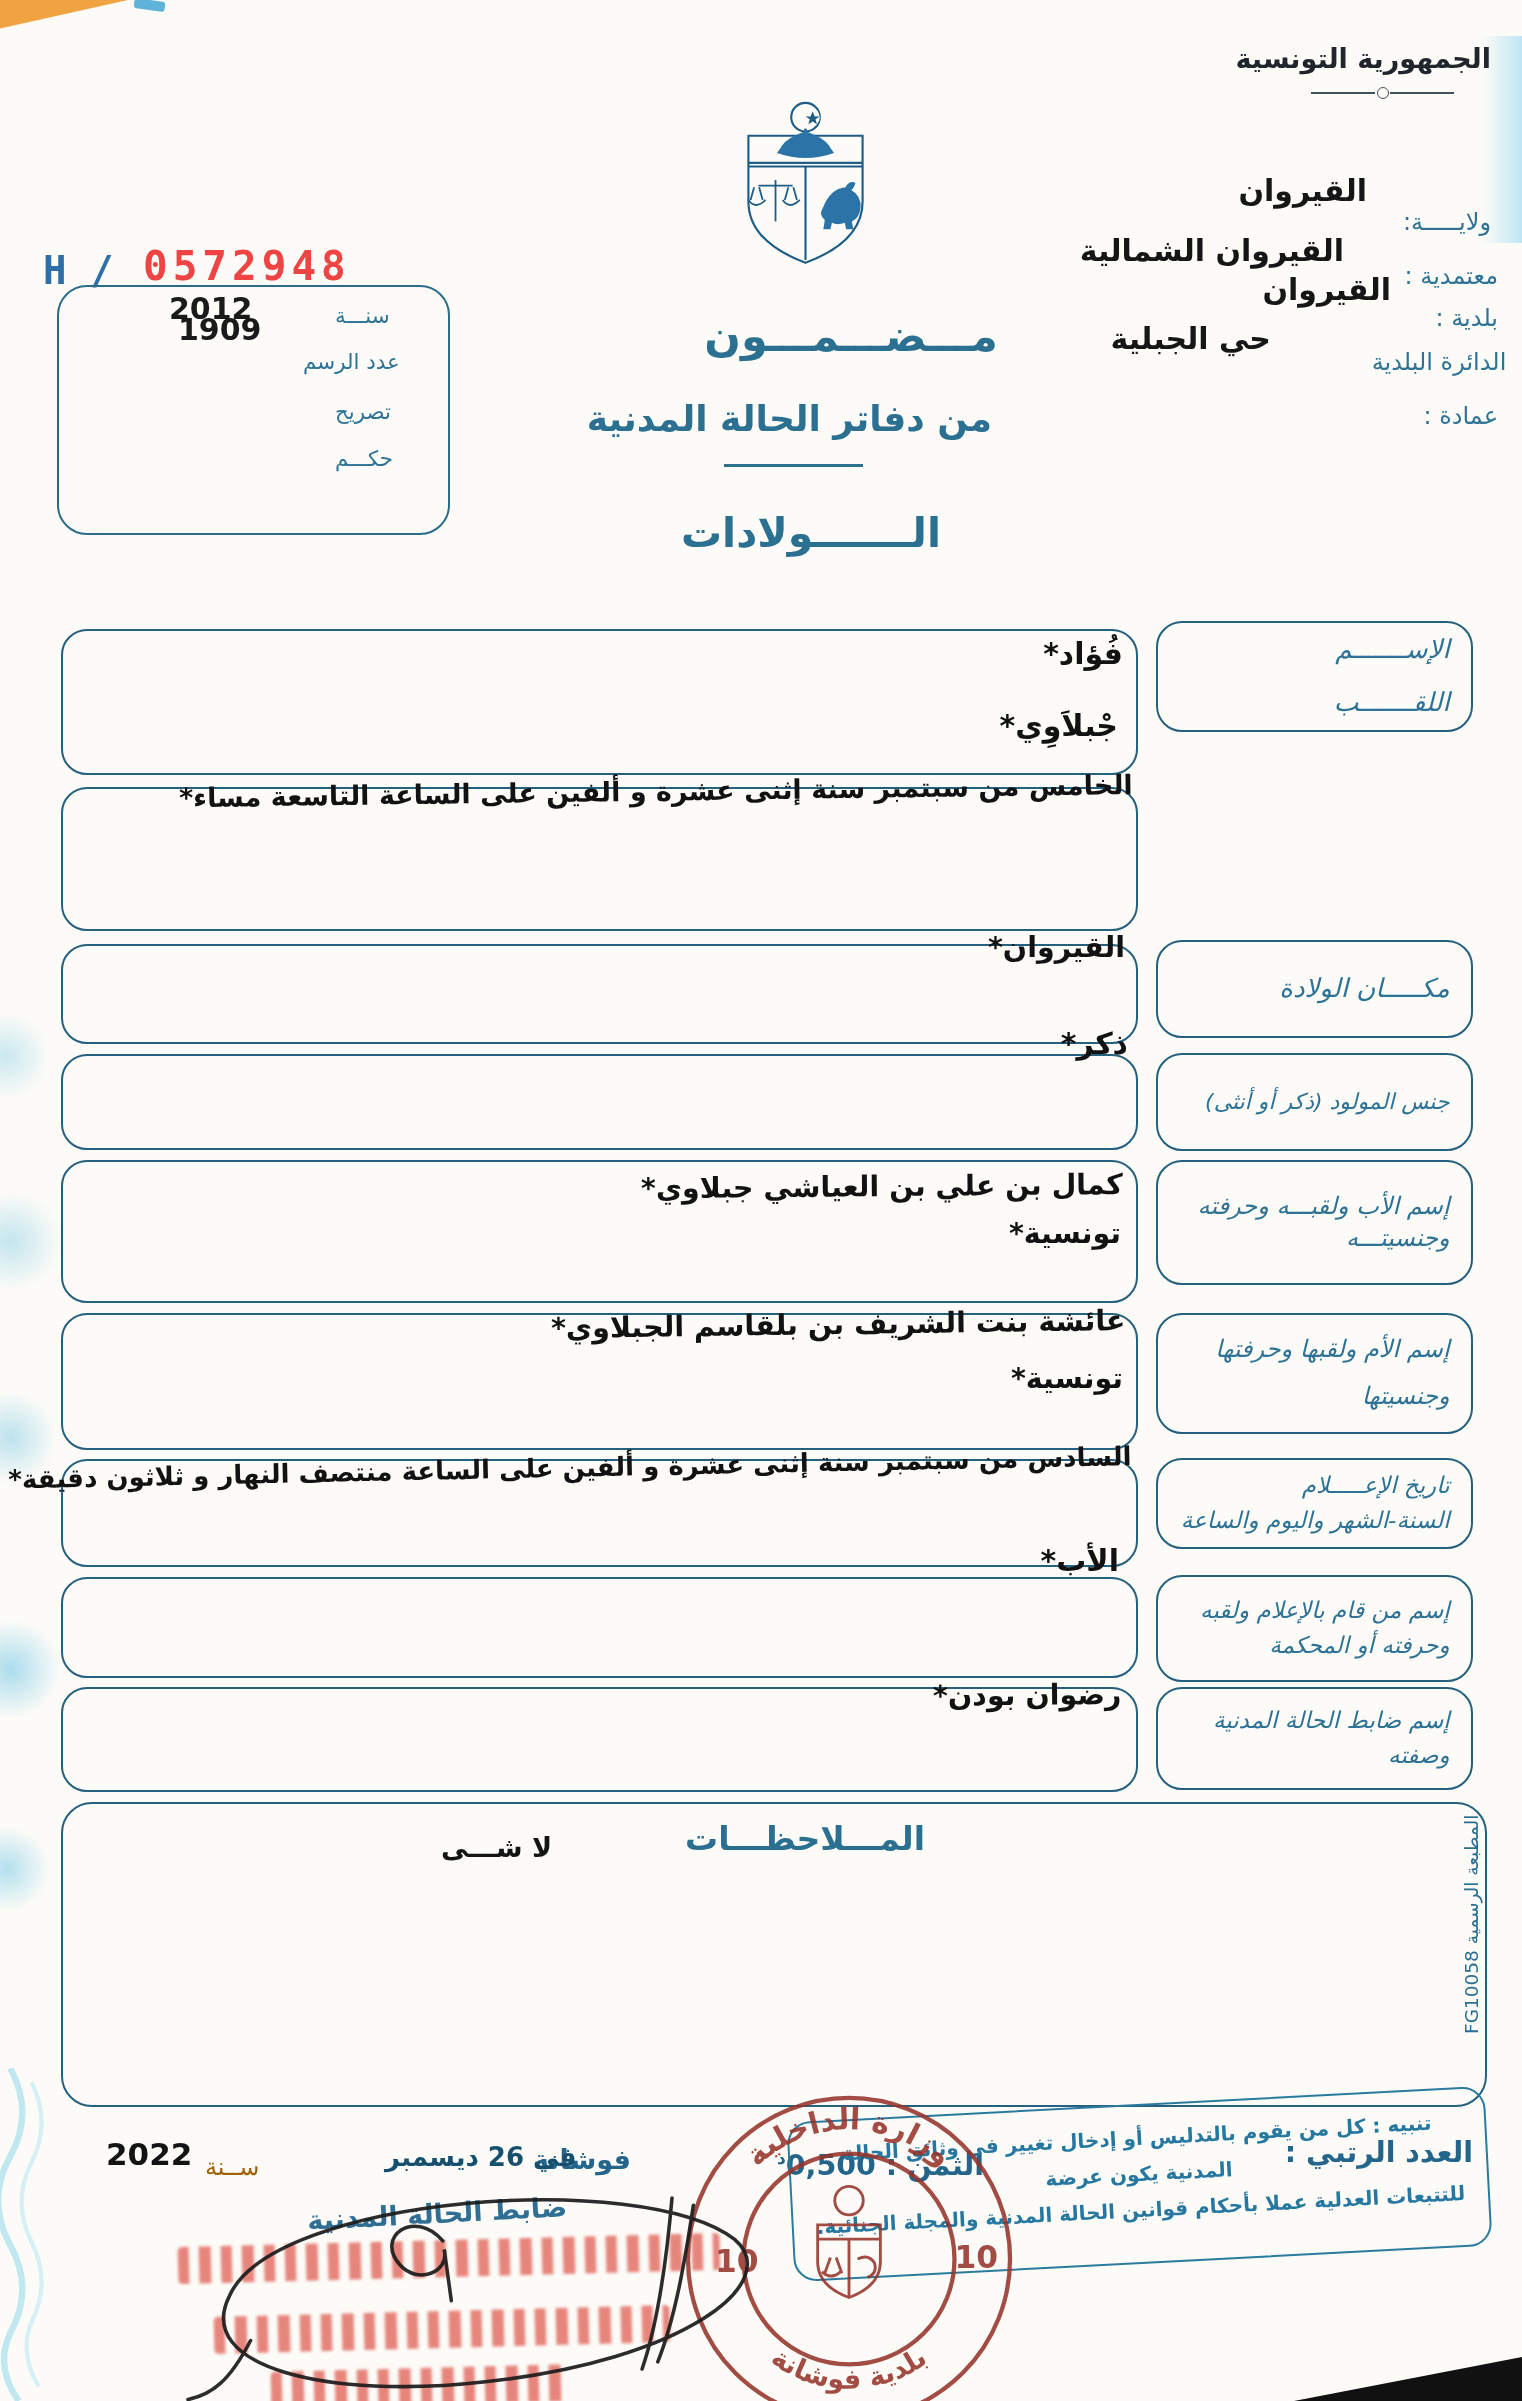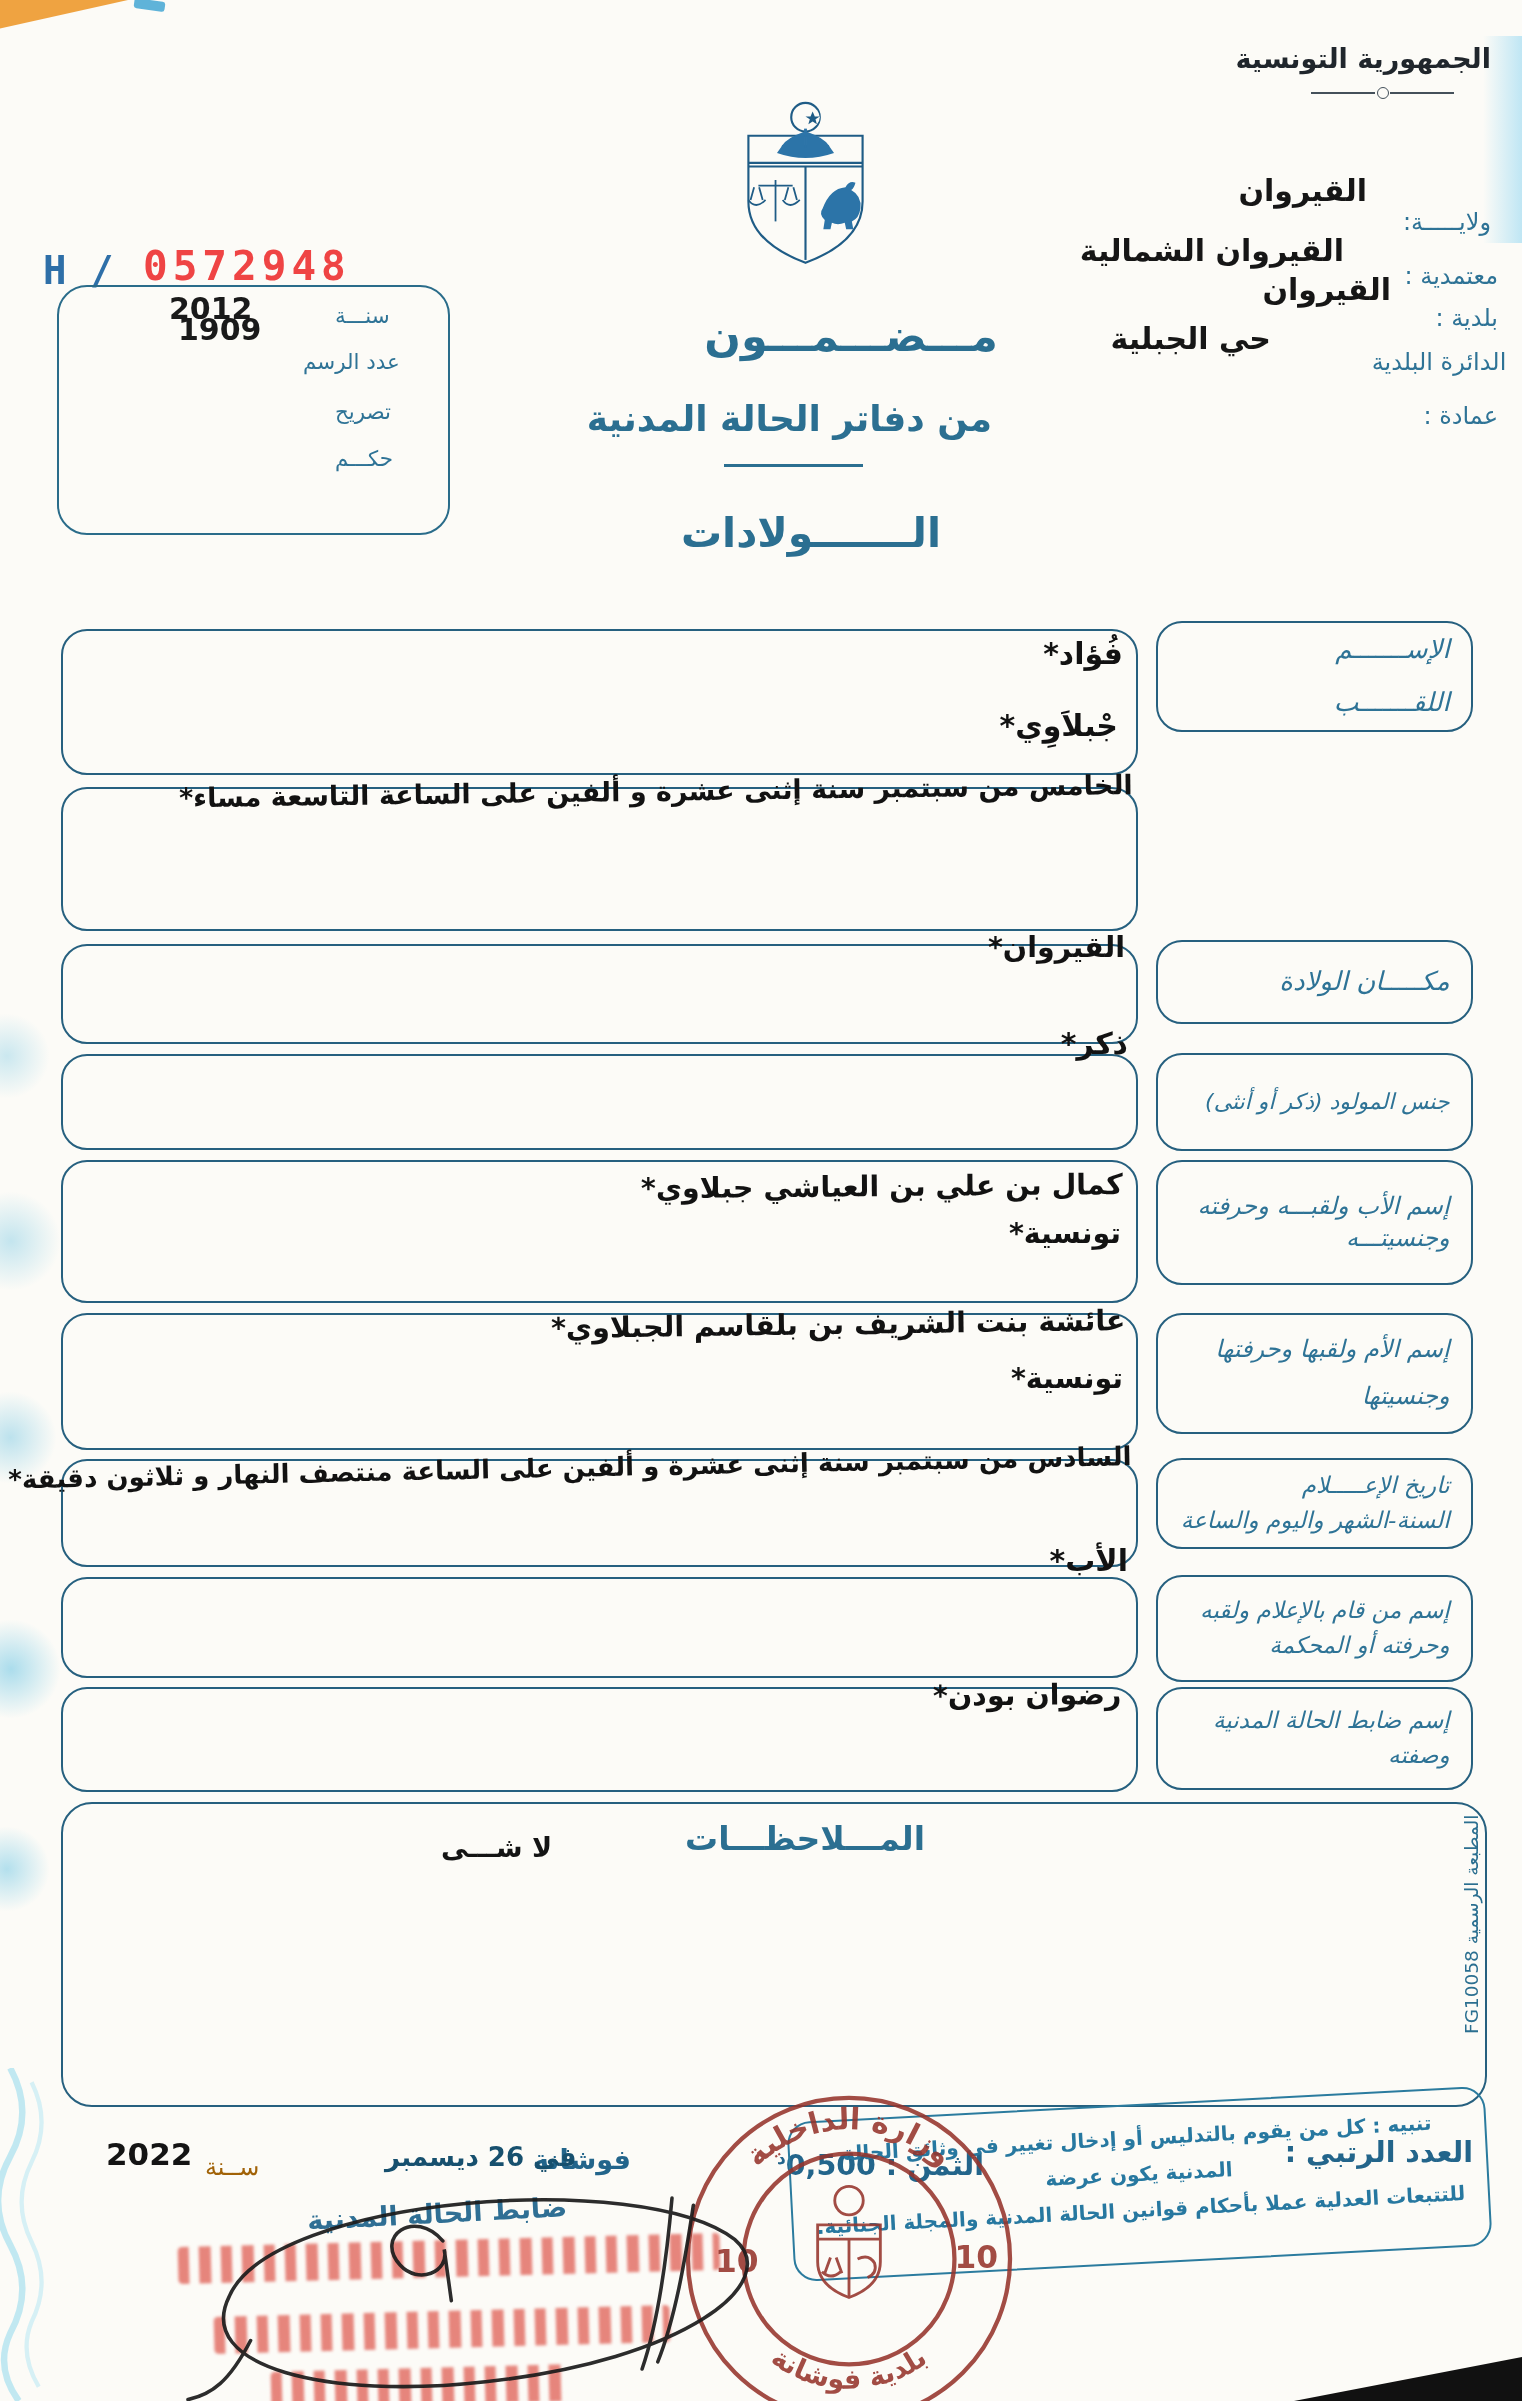--- a/index.html
+++ b/index.html
@@ -125,21 +125,21 @@
     <span class="lblline">الإســـــــم</span>
     <span class="lblline">اللقـــــــب</span>
   </div>
   <div class="val" style="right:399px;top:636px;font-size:30px;">فُؤاد*</div>
   <div class="val" style="right:404px;top:708px;font-size:30px;">جْبلاَوِي*</div>
 
   <div class="box vbox" style="top:787px;height:144px;"></div>
   <div class="val" style="right:389px;top:769px;font-size:27px;transform:rotate(-0.8deg);transform-origin:right;">الخامس من سبتمبر سنة إثنى عشرة و ألفين على الساعة التاسعة مساء*</div>
 
   <div class="box vbox" style="top:944px;height:100px;"></div>
-  <div class="box lbox" style="top:940px;height:84px;font-size:26px;">
+  <div class="box lbox" style="top:940px;height:98px;font-size:26px;">
     <span class="lblline">مكـــــان الولادة</span>
   </div>
   <div class="val" style="right:397px;top:931px;font-size:28.5px;">القيروان*</div>
 
   <div class="box vbox" style="top:1054px;height:96px;"></div>
   <div class="box lbox" style="top:1053px;height:98px;font-size:22px;">
     <span class="lblline">جنس المولود (ذكر أو أنثى)</span>
   </div>
   <div class="val" style="right:394px;top:1026px;font-size:30px;">ذكر*</div>
 
@@ -164,21 +164,21 @@
     <span class="lblline">تاريخ الإعـــــلام</span>
     <span class="lblline">السنة-الشهر واليوم والساعة</span>
   </div>
   <div class="val" style="right:391px;top:1441px;font-size:26px;transform:rotate(-1.2deg);transform-origin:right;">السادس من سبتمبر سنة إثنى عشرة و ألفين على الساعة منتصف النهار و ثلاثون دقيقة*</div>
 
   <div class="box vbox" style="top:1577px;height:101px;"></div>
   <div class="box lbox" style="top:1575px;height:107px;font-size:23px;row-gap:4.3px;">
     <span class="lblline">إسم من قام بالإعلام ولقبه</span>
     <span class="lblline">وحرفته أو المحكمة</span>
   </div>
-  <div class="val" style="right:394px;top:1543px;font-size:30px;text-align:right;">الأب*</div>
+  <div class="val" style="right:403px;top:1543px;font-size:30px;text-align:right;">الأب*</div>
 
   <div class="box vbox" style="top:1687px;height:105px;"></div>
   <div class="box lbox" style="top:1687px;height:103px;font-size:23px;row-gap:4.3px;">
     <span class="lblline">إسم ضابط الحالة المدنية</span>
     <span class="lblline">وصفته</span>
   </div>
   <div class="val" style="right:401px;top:1678px;font-size:28.5px;transform:rotate(-0.5deg);transform-origin:right;">رضوان بودن*</div>
 
   <div class="box" style="left:61px;top:1802px;width:1426px;height:305px;border-radius:31px;"></div>
   <div class="abs rtl" style="left:685px;top:1819px;font-size:33px;font-weight:bold;color:#2b6f91;">المـــلاحظـــات</div>

